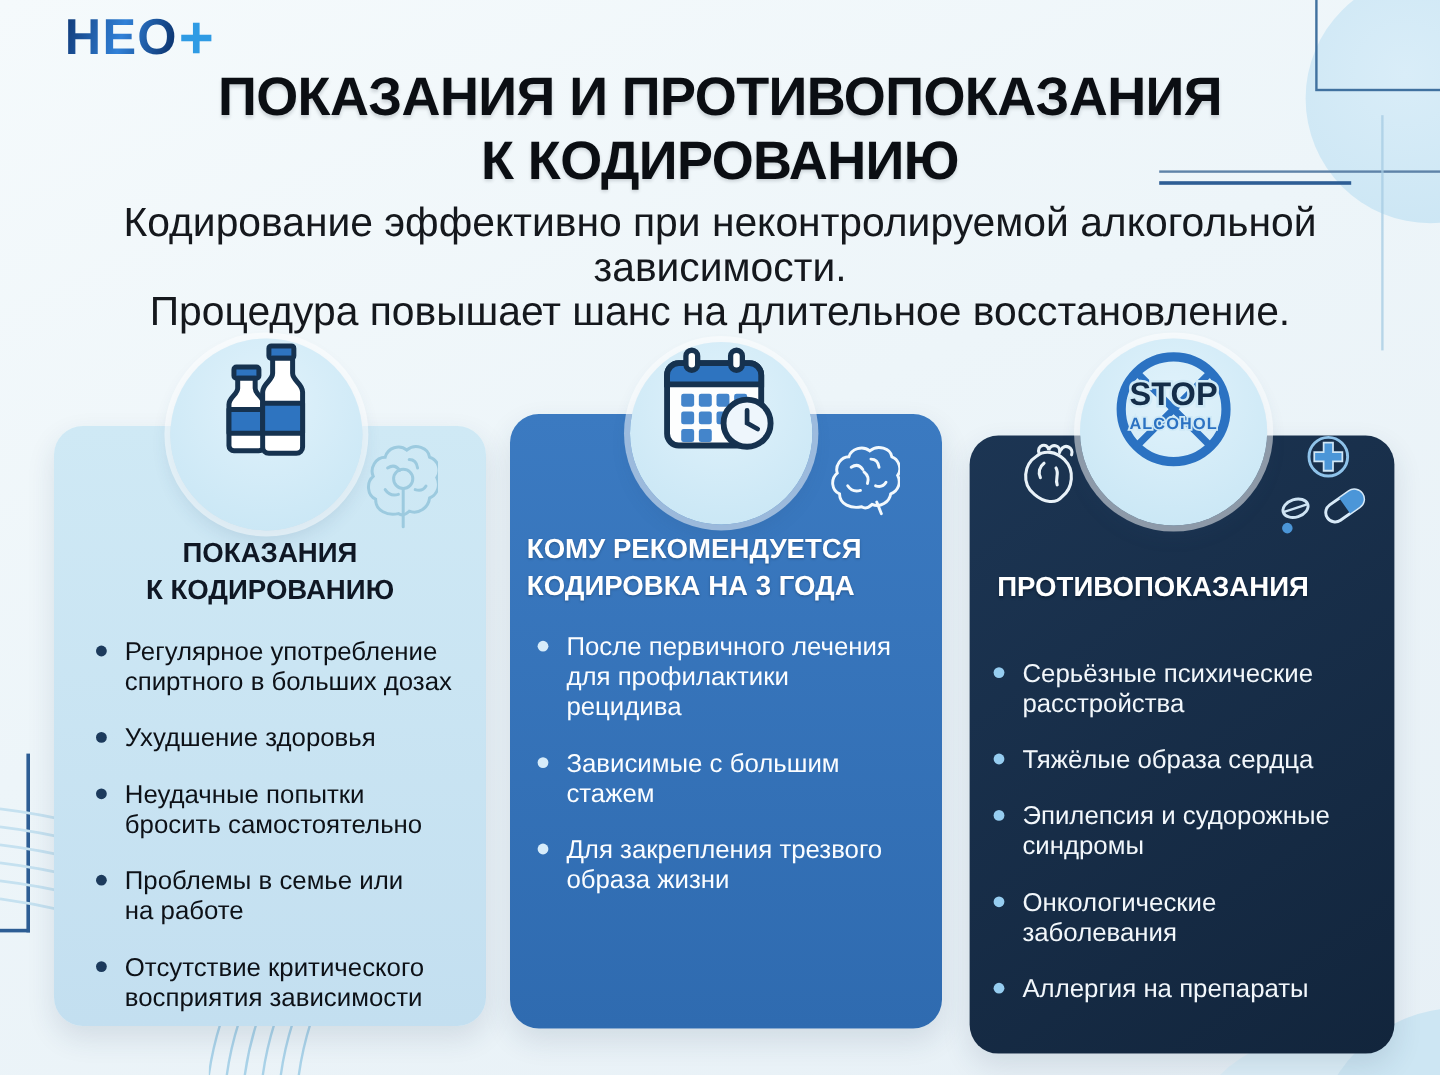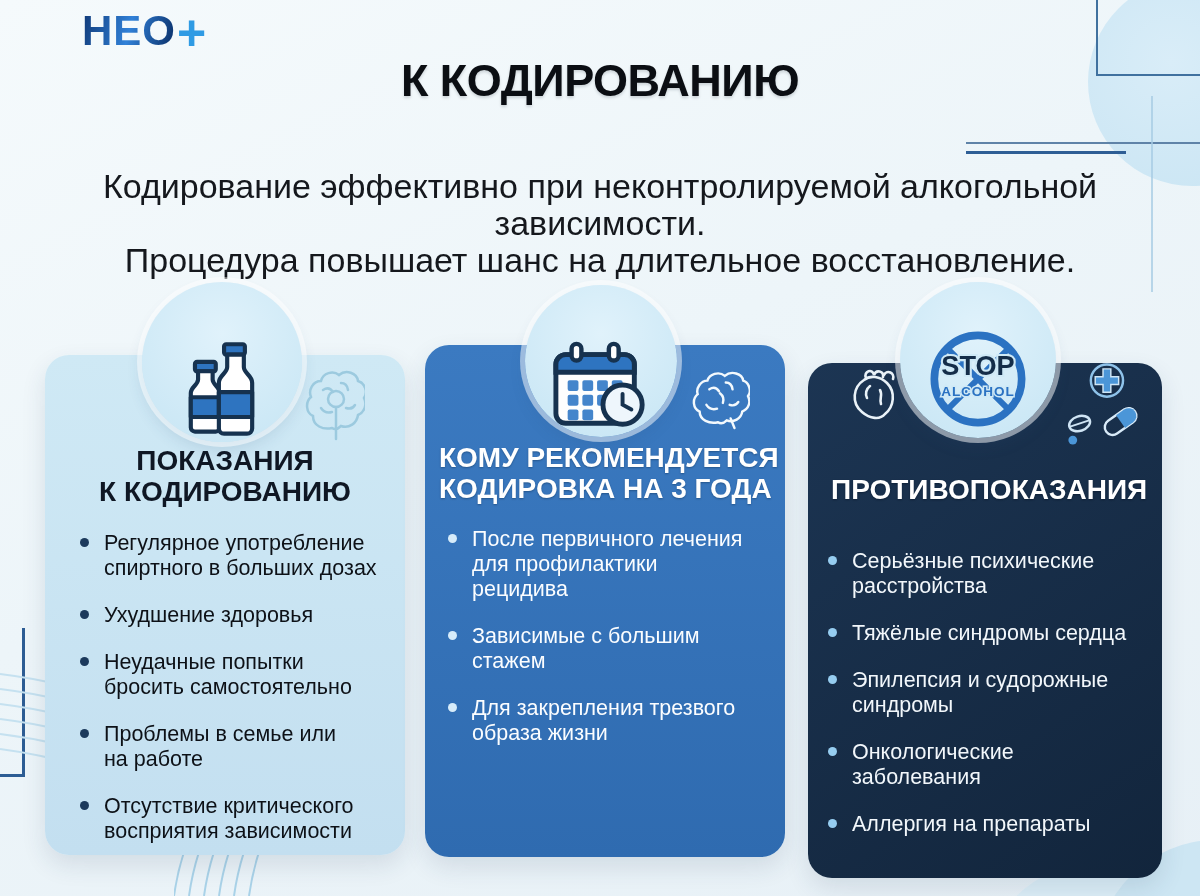--- a/index.html
+++ b/index.html
@@ -16,21 +16,21 @@
   .hline1{left:966px;top:142px;width:234px;height:2px;background:#5f83a8;}
   .hline2{left:966px;top:151px;width:160px;height:3px;background:#2e5e95;}
   .vline{left:1151px;top:96px;width:2px;height:196px;background:#a6cbe3;opacity:.75;}
   .corner-bl{left:-32px;top:628px;width:54px;height:146px;
     border-right:3px solid #2d5d94;border-bottom:3px solid #2d5d94;}
   .arcs-bl{left:0;top:666px;}
   .curves-bc{left:174px;top:852px;}
   .circle-br1{left:1096px;top:840px;width:240px;height:240px;border-radius:50%;background:#cde6f3;}
   .circle-br2{left:984px;top:864px;width:220px;height:220px;border-radius:50%;background:#dceef7;}
   
-  .logo{position:absolute;left:54px;top:8px;display:flex;align-items:flex-end;margin-left:28px;}
+  .logo{position:absolute;left:54px;top:8px;display:flex;align-items:center;}
   .logo-text{
     font-size:42px;font-weight:800;letter-spacing:1px;line-height:46px;
     background:linear-gradient(105deg,#123e7e 5%,#3181d8 50%,#0f3a77 90%);
     -webkit-background-clip:text;background-clip:text;color:transparent;
   }
   .logo-plus{font-size:50px;font-weight:800;color:#2f9be4;line-height:42px;margin-left:1px;}
   
   .title{position:absolute;left:0;top:54px;width:1200px;margin:0;text-align:center;
     font-size:45px;line-height:53px;font-weight:800;color:#0b0e13;letter-spacing:-.5px;
     text-shadow:0 2px 3px rgba(10,25,40,.16);}
@@ -39,42 +39,42 @@
     font-size:34px;line-height:37px;color:#15181d;}
   .subtitle span{display:block;}
   
   .card{position:absolute;border-radius:24px;box-shadow:0 10px 24px rgba(30,60,90,.12);}
   .card1{left:45px;top:355px;width:360px;height:500px;
     background:linear-gradient(180deg,#cfe9f5,#c3dff0);}
   .card2{left:425px;top:345px;width:360px;height:512px;
     background:linear-gradient(180deg,#3b7ac1,#2f6bb0);}
   .card3{left:808px;top:363px;width:354px;height:515px;
     background:linear-gradient(145deg,#1c3553,#12253c);}
-  .card-title{margin:0;font-weight:800;font-size:28px;line-height:31px;}
+  .card-title{margin:0;font-weight:800;font-size:23px;line-height:31px;}
   .card-title span{display:block;}
   .card-title span:empty{display:none;}
   .card1 .card-title{margin-top:90px;text-align:center;color:#0f1724;}
   .card2 .card-title{margin-top:97px;padding-left:14px;color:#fff;
     text-shadow:0 1px 2px rgba(0,25,50,.35);}
   .card3 .card-title{margin-top:111px;padding-left:23px;color:#fff;
     text-shadow:0 1px 2px rgba(0,15,30,.45);}
   .card ul{list-style:none;margin:0;padding:0;}
   .card li{position:relative;padding-left:27px;font-size:21.5px;line-height:25px;margin-bottom:22px;}
   .card li::before{content:"";position:absolute;left:3px;top:7px;width:9px;height:9px;border-radius:50%;}
   .card1 ul{margin-top:24px;padding-left:32px;}
   .card1 li{color:#0d1117;width:278px;}
   .card1 li::before{background:#1c3a5c;}
   .card2 ul{margin-top:23px;padding-left:20px;}
   .card2 li{color:#fbfdff;width:276px;}
   .card2 li::before{background:#d7ecfa;}
   .card3 ul{margin-top:44px;padding-left:17px;}
   .card3 li{color:#f2f7fb;width:292px;}
   .card3 li::before{background:#96cdf0;}
   
-  .badge{position:absolute;border-radius:50%;display:flex;align-items:flex-end;justify-content:center;
+  .badge{position:absolute;border-radius:50%;display:flex;align-items:flex-start;justify-content:center;
     background:radial-gradient(circle at 50% 32%,#e0f2fb,#c6e5f4);
     box-shadow:0 0 0 5px rgba(255,255,255,.5),0 8px 16px rgba(40,80,120,.14);}
   .badge1{left:142px;top:282px;width:160px;height:160px;}
   .badge2{left:525px;top:285px;width:152px;height:152px;}
   .badge3{left:900px;top:282px;width:156px;height:156px;}
   .side-icon{position:absolute;}
 </style>
 </head>
 <body>
 
@@ -108,20 +108,21 @@
   </svg>
   <div class="deco circle-br2"></div>
   <div class="deco circle-br1"></div>
 
   <div class="logo">
     <span class="logo-text">НЕО</span>
     <span class="logo-plus">+</span>
   </div>
 
   <h1 class="title">
+    <span>ПОКАЗАНИЯ И ПРОТИВОПОКАЗАНИЯ</span>
     <span>К КОДИРОВАНИЮ</span>
   </h1>
   <p class="subtitle">
     <span>Кодирование эффективно при неконтролируемой алкогольной зависимости.</span>
     <span>Процедура повышает шанс на длительное восстановление.</span>
   </p>
 
   <section class="card card1">
     <h2 class="card-title">
       <span>ПОКАЗАНИЯ</span>
@@ -148,21 +149,21 @@
     </ul>
   </section>
 
   <section class="card card3">
     <h2 class="card-title">
       <span>ПРОТИВОПОКАЗАНИЯ</span>
 
     </h2>
     <ul>
       <li>Серьёзные психические расстройства</li>
-      <li>Тяжёлые синдромы сердца</li>
+      <li>Тяжёлые образа сердца</li>
       <li>Эпилепсия и судорожные синдромы</li>
       <li>Онкологические заболевания</li>
       <li>Аллергия на препараты</li>
     </ul>
   </section>
 
   <div class="badge badge1">
     <svg width="104" height="104" viewBox="0 0 100 100">
       <g stroke="#16324f" stroke-width="4" stroke-linejoin="round">
         <rect x="24" y="23" width="20" height="9" rx="2" fill="#2e74c0"></rect>

